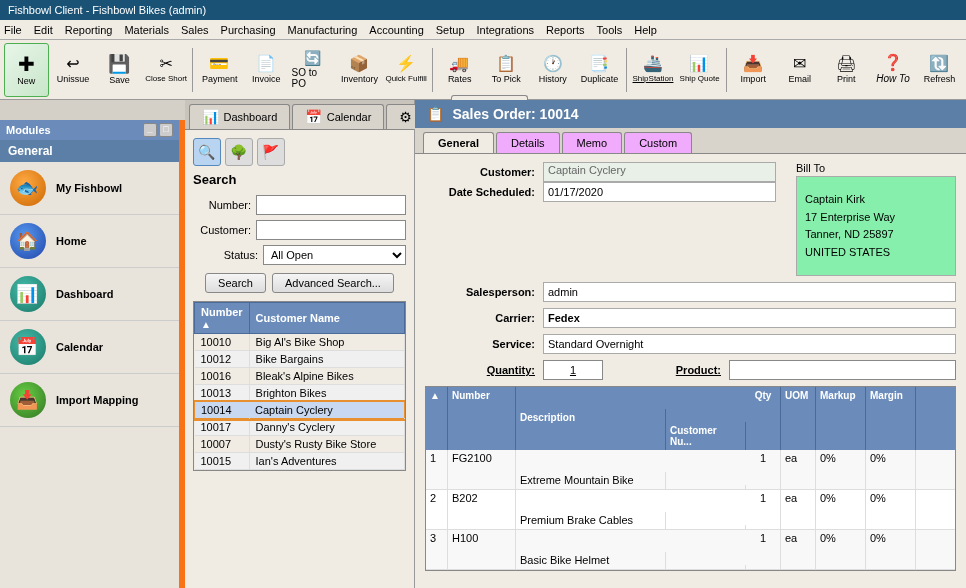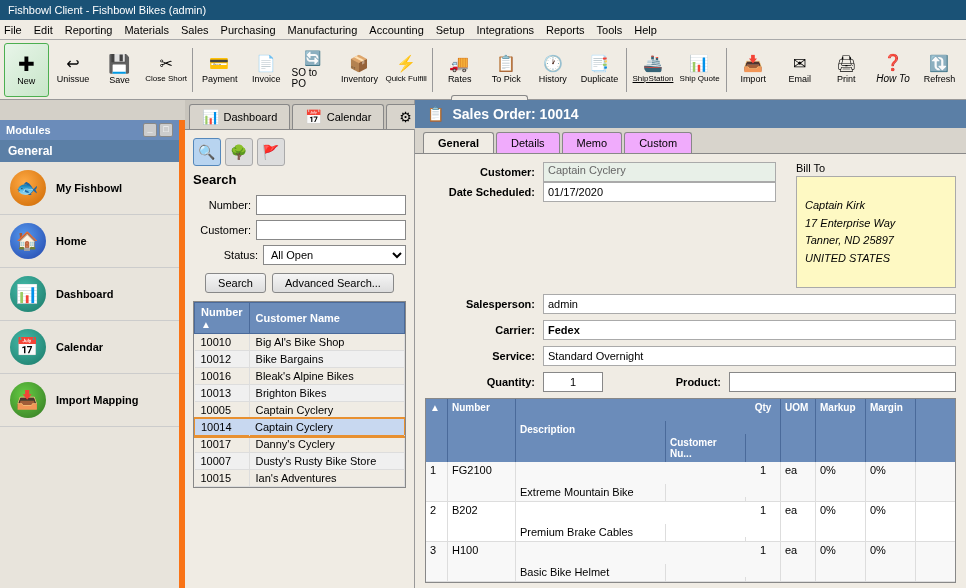--- a/index.html
+++ b/index.html
@@ -71,23 +71,23 @@
     #right-panel { flex: 1; background: #e8e4dc; display: flex; flex-direction: column; }
     #so-header { background: #5b7fa6; color: white; padding: 6px 12px; font-size: 14px; font-weight: bold; display: flex; align-items: center; gap: 8px; }
     #so-tabs { display: flex; background: #d8d4cc; border-bottom: 1px solid #888; padding: 4px 8px 0; gap: 2px; }
     .so-tab { padding: 4px 14px; font-size: 11px; cursor: pointer; border: 1px solid #888; border-bottom: none; border-radius: 3px 3px 0 0; background: #f0abfc; }
     .so-tab.active { background: #f0ece4; font-weight: bold; }
     #so-content { flex: 1; padding: 8px 10px; background: #f0ece4; display: flex; flex-direction: column; gap: 6px; }
     .so-field-row { display: flex; align-items: center; gap: 8px; }
     .so-field-label { width: 110px; font-size: 11px; font-weight: bold; color: #000; text-align: right; }
     .so-field-value { flex: 1; height: 20px; background: #e8f0e8; border: 1px solid #aaa; padding: 1px 4px; font-size: 11px; color: #000; }
     .so-field-value.editable { background: white; }
-    .bill-to-box { background: #fef9c3; border: 1px solid #aaa; padding: 20px 8px; font-size: 11px; line-height: 1.6; min-width: 160px; font-style: italic; }
+    .bill-to-box { background: #86efac; border: 1px solid #aaa; padding: 14px 8px; font-size: 11px; line-height: 1.6; min-width: 160px; }
     .bill-to-header { font-weight: normal; font-size: 11px; margin-bottom: 2px; }
-    .quantity-row { display: flex; align-items: center; gap: 8px; }
+    .quantity-row { display: flex; align-items: center; gap: 8px; text-decoration: underline; }
     .quantity-input { width: 60px; height: 20px; border: 1px solid #888; background: white; padding: 1px 4px; font-size: 11px; text-align: center; }
     .product-input { flex: 1; height: 20px; border: 1px solid #888; background: white; padding: 1px 4px; font-size: 11px; }
 
     
     #line-items { border: 1px solid #888; background: white; }
     .line-header { display: flex; background: #6b8cba; color: white; font-size: 10px; font-weight: bold; }
     .line-header div { padding: 3px 4px; border-right: 1px solid #4a6a9a; }
     .line-row { display: flex; border-bottom: 1px solid #ddd; font-size: 11px; }
     .line-row div { padding: 2px 4px; border-right: 1px solid #ddd; overflow: hidden; white-space: nowrap; }
     .line-row:nth-child(even) { background: #f8f8f8; }
@@ -320,24 +320,20 @@
     <td>Bike Bargains</td>
   </tr>
               <tr>
     <td>10016</td>
     <td>Bleak's Alpine Bikes</td>
   </tr>
               <tr>
     <td>10013</td>
     <td>Brighton Bikes</td>
   </tr>
-              <tr>
-    <td>10005</td>
-    <td>Captain Cyclery</td>
-  </tr>
               <tr class="selected" style="border: 2px solid rgb(232, 144, 48); background: rgb(200, 216, 240); outline: rgb(232, 144, 48) solid 2px;">
     <td style="background: transparent;">10014</td>
     <td style="background: transparent;">Captain Cyclery</td>
   </tr>
               <tr>
     <td>10017</td>
     <td>Danny's Cyclery</td>
   </tr>
               <tr>
     <td>10007</td>

